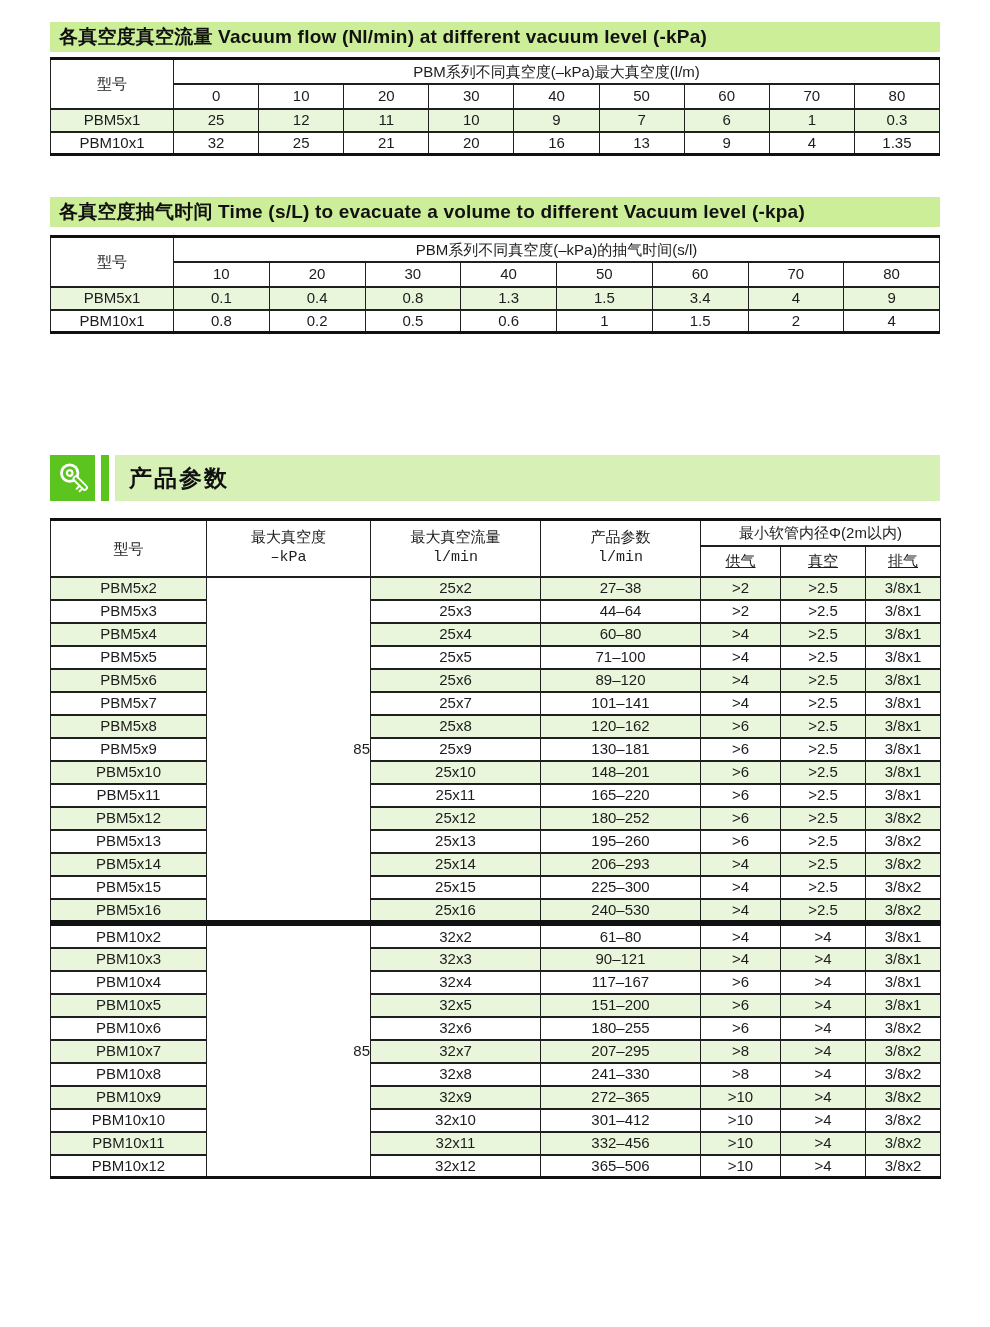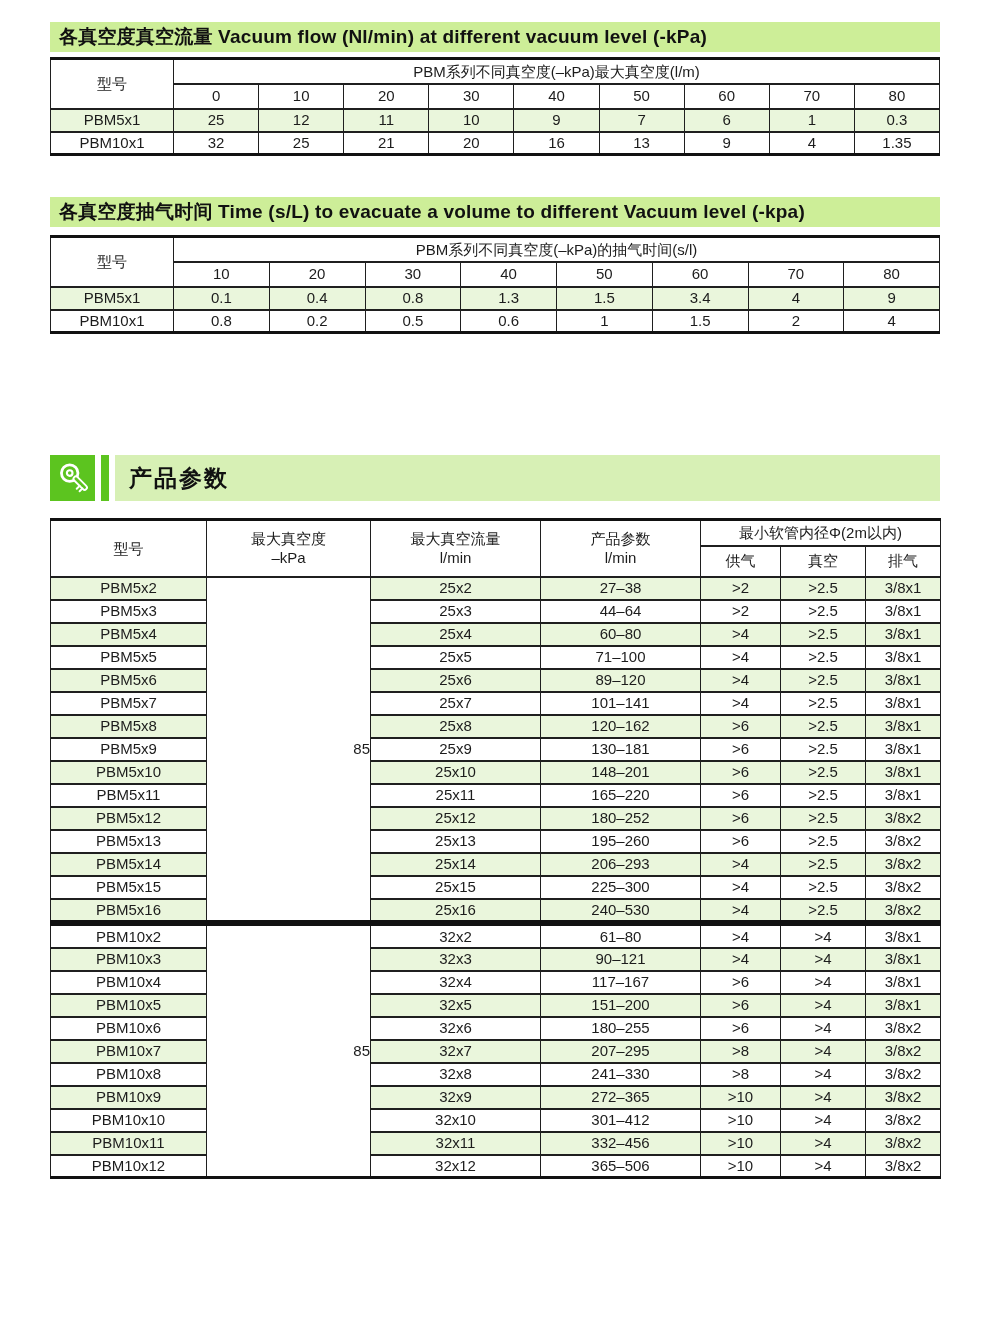--- a/index.html
+++ b/index.html
@@ -60,22 +60,22 @@
   .green-vbar { width: 8px; background: #5cc41f; margin-left: 6px; flex: 0 0 8px; }
   .label-bar {
     flex: 1; background: #d7f0b5; margin-left: 6px;
     display: flex; align-items: center; padding-left: 14px;
     font-weight: bold; font-size: 23px; color: #111; letter-spacing: 2px;
   }
 
   
   .params-table thead th { font-size: 15px; }
   .params-table thead tr.h1 th { height: 26px; }
-  .params-table thead tr.h2 th { height: 31px; }
-  .two-line div { line-height: 1.3; }
+  .params-table thead tr.h2 th { height: 31px; text-decoration: underline; }
+  .two-line div { line-height: 1.3; font-family: Liberation Mono, monospace; }
   #params-group2-table { margin-top: 0; }
 </style>
 </head>
 <body>
 
 <div class="page">
 
   <div class="titlebar" id="titlebar-flow">各真空度真空流量 Vacuum flow (Nl/min) at different vacuum level (-kPa)</div>
 
   <div class="table-wrap" id="flow-table-wrap">

